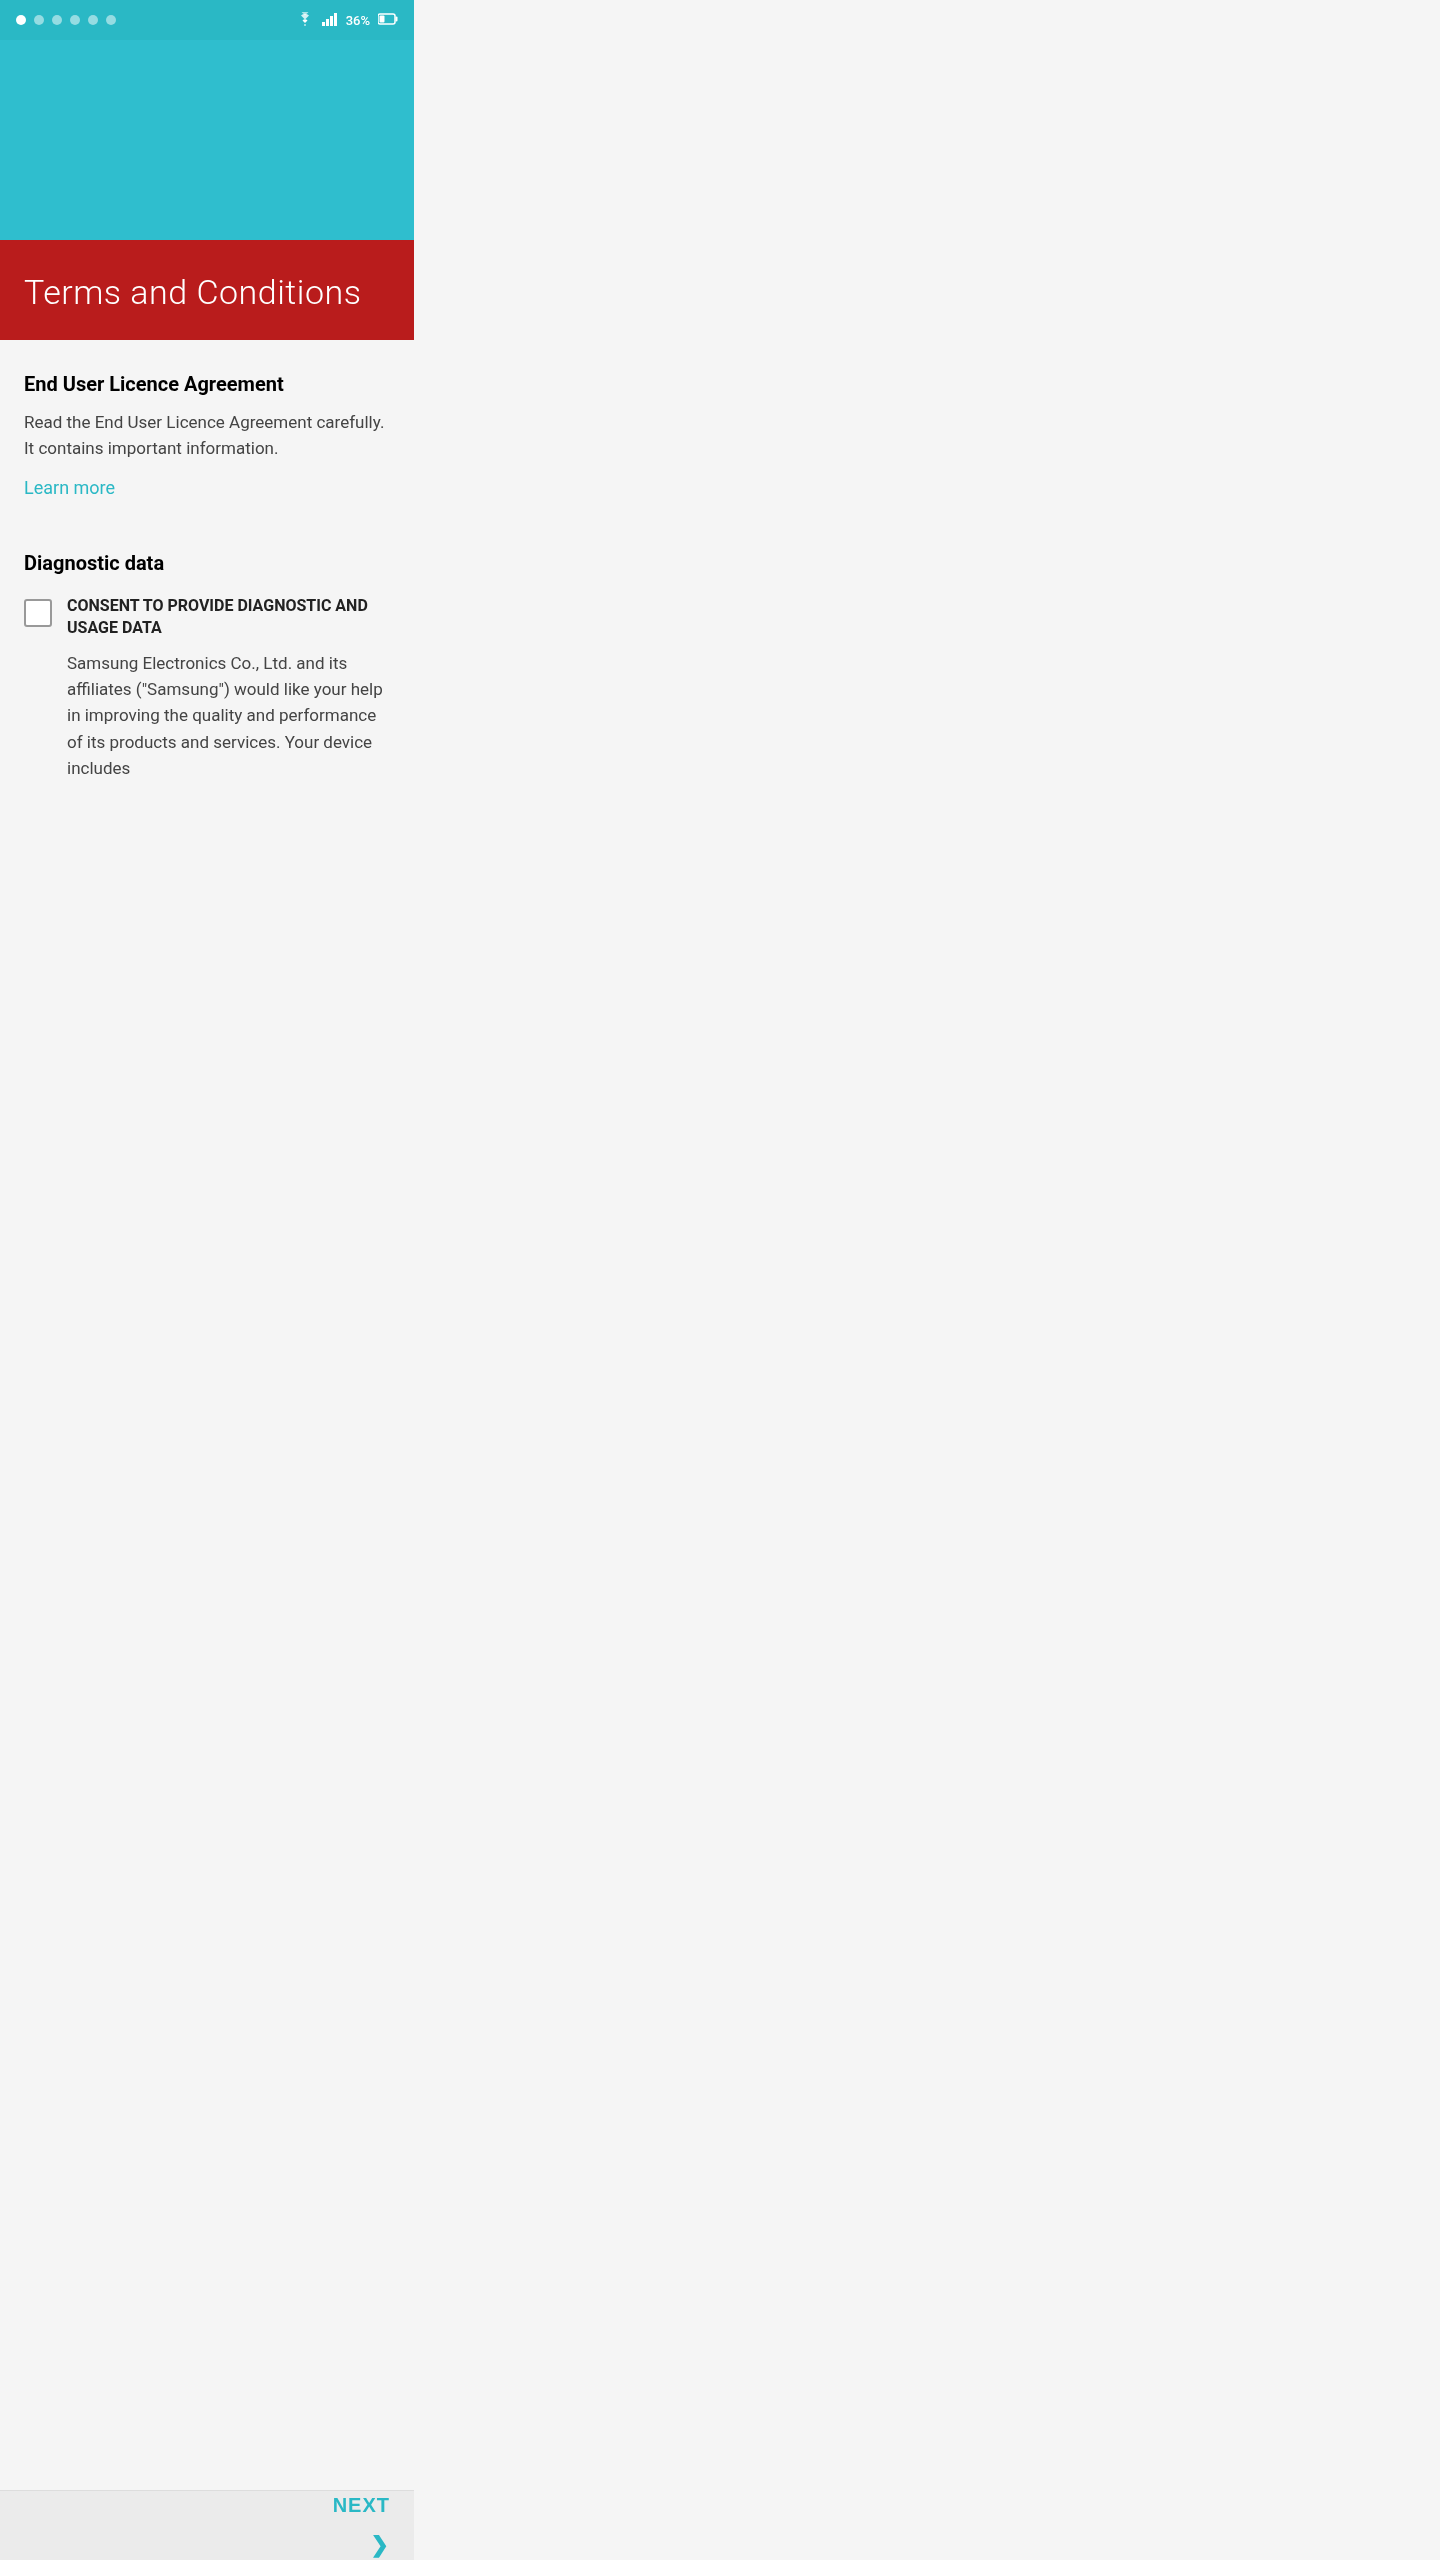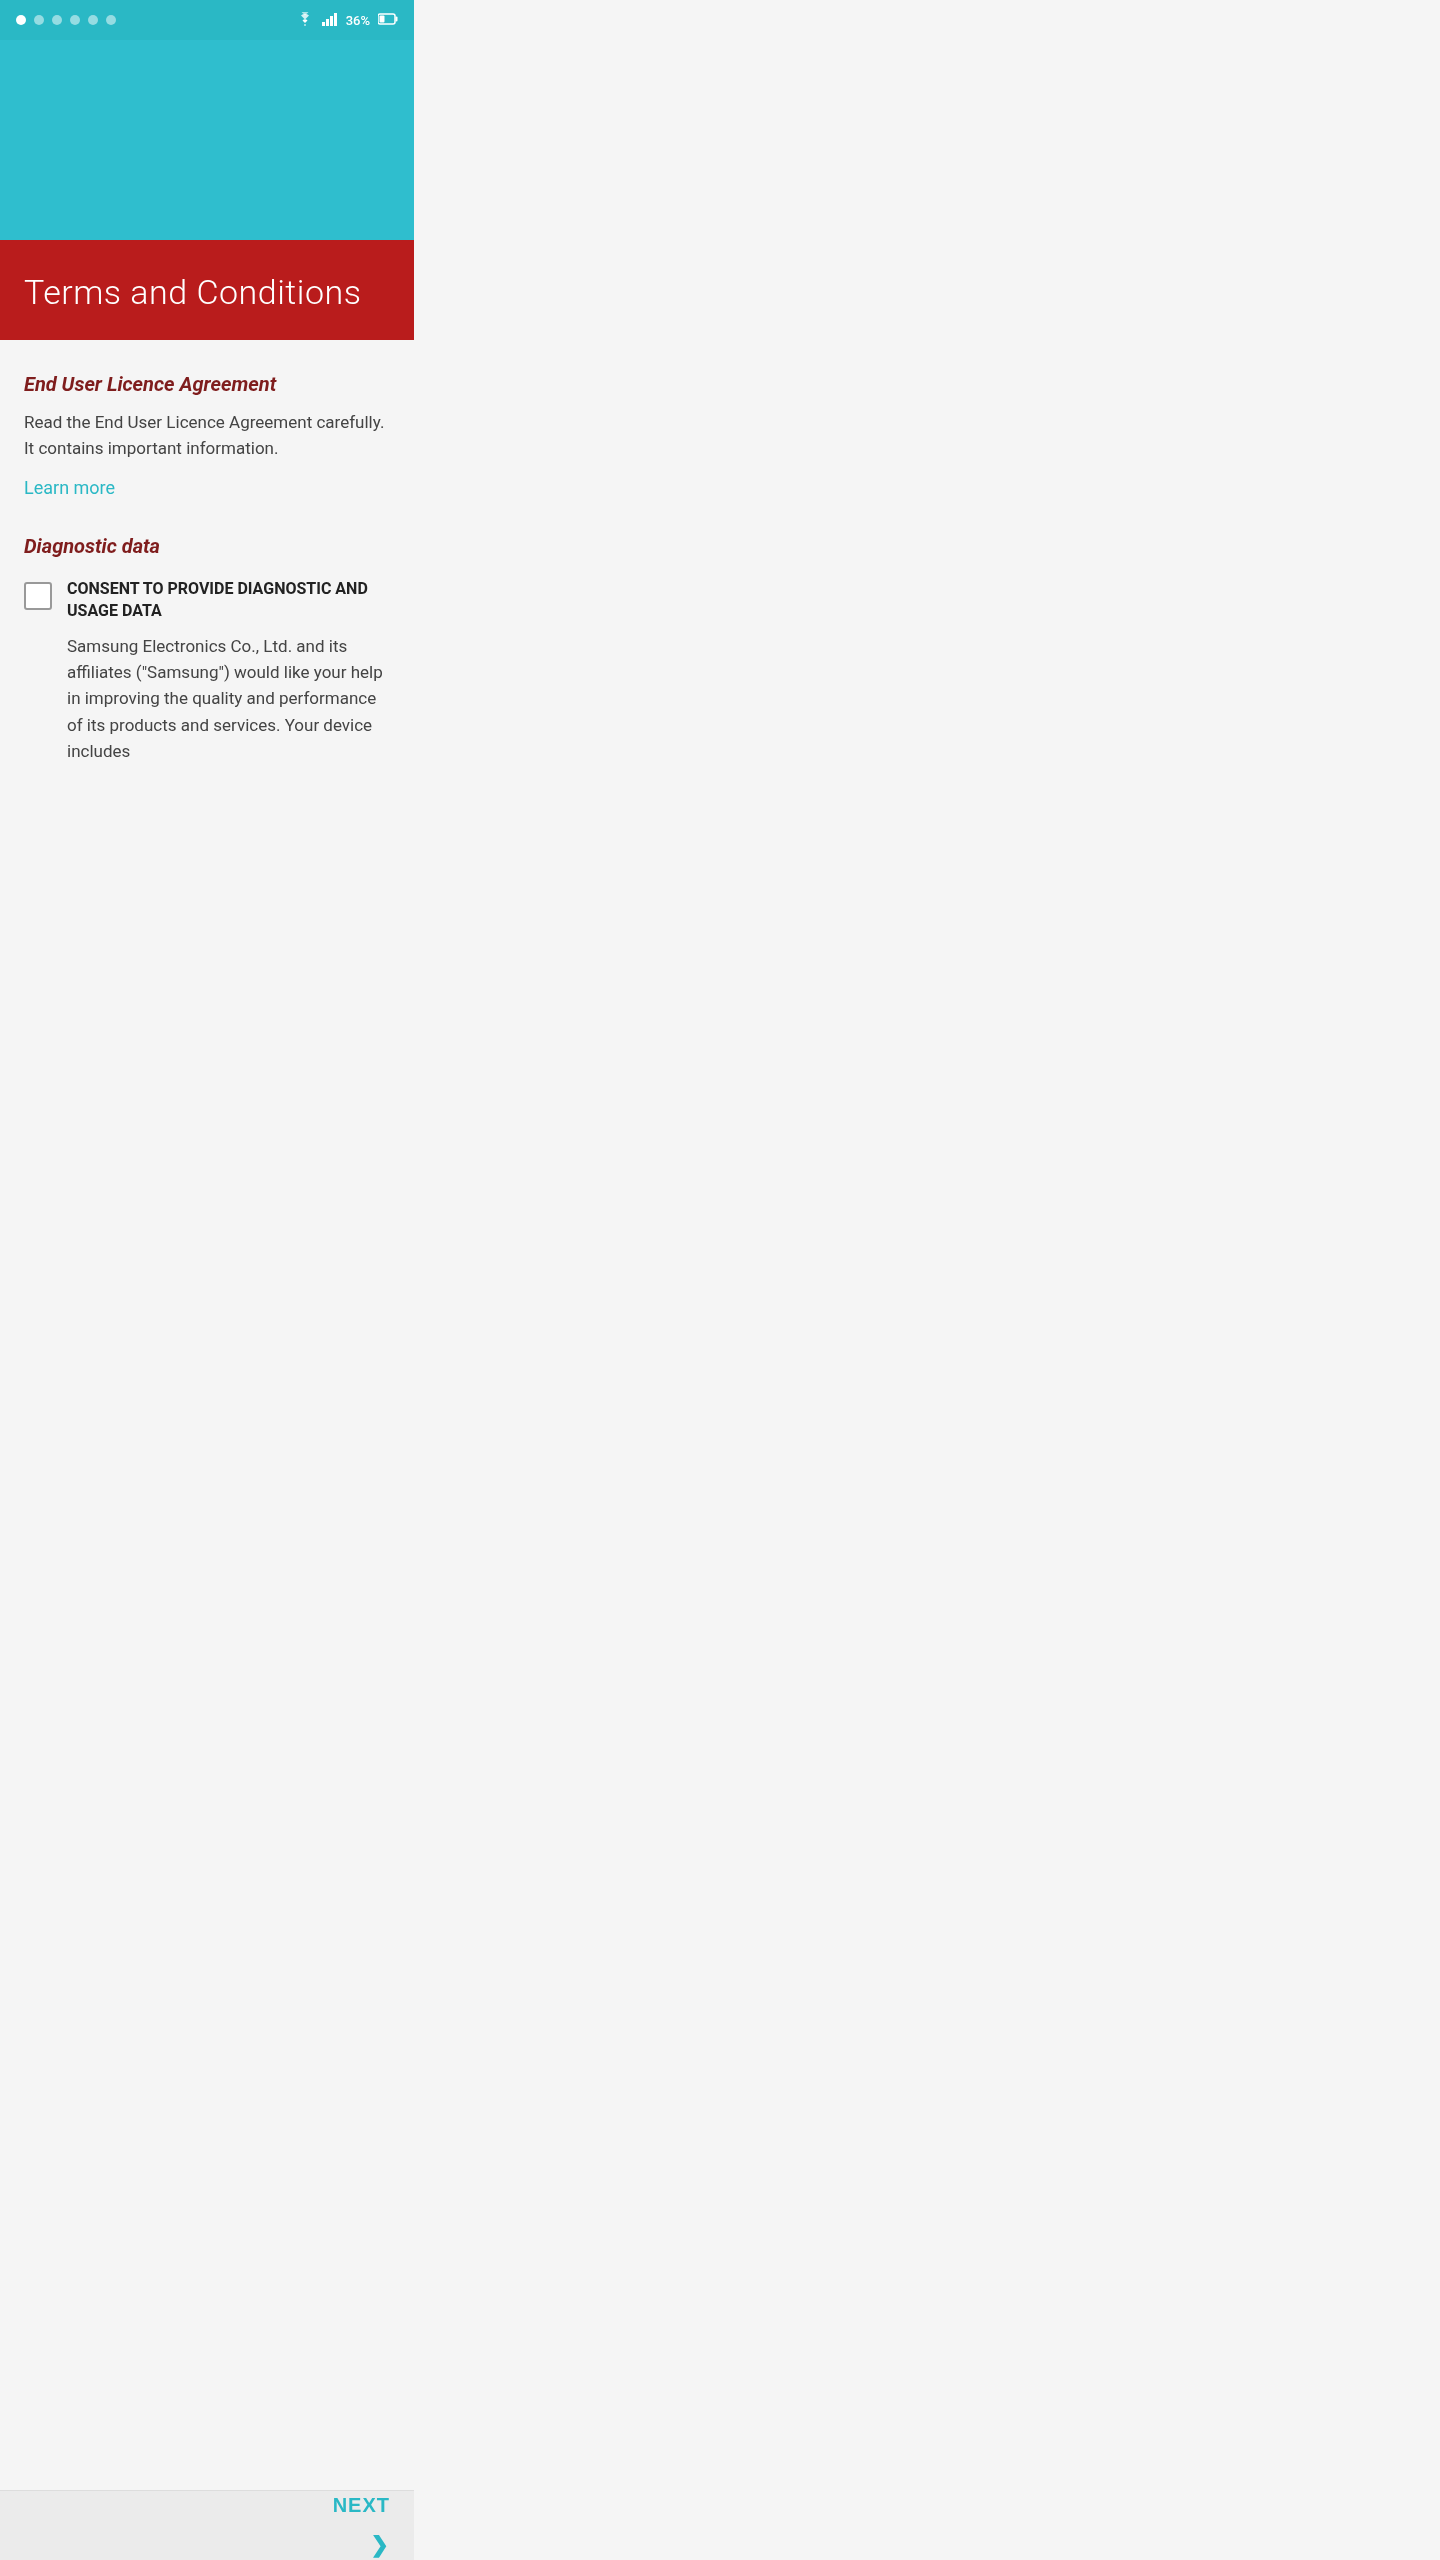--- a/index.html
+++ b/index.html
@@ -79,42 +79,41 @@
 
     
     .content {
       background: #f5f5f5;
       padding: 32px 24px 100px 24px;
     }
 
     .section-title {
       font-size: 20px;
       font-weight: 700;
-      color: #7f1d1d;
+      color: #000000;
       margin-bottom: 14px;
-      font-style: italic;
     }
 
     .section-description {
       font-size: 17px;
       color: #444;
       line-height: 1.5;
       margin-bottom: 16px;
     }
 
     .learn-more-link {
       color: #2ab8c5;
       font-size: 18px;
       cursor: pointer;
       display: inline-block;
       margin-bottom: 36px;
     }
 
     .diagnostic-section {
-      margin-top: 0;
+      margin-top: 17px;
     }
 
     .diagnostic-section .section-title {
       margin-bottom: 20px;
     }
 
     .checkbox-row {
       display: flex;
       align-items: flex-start;
       gap: 15px;

